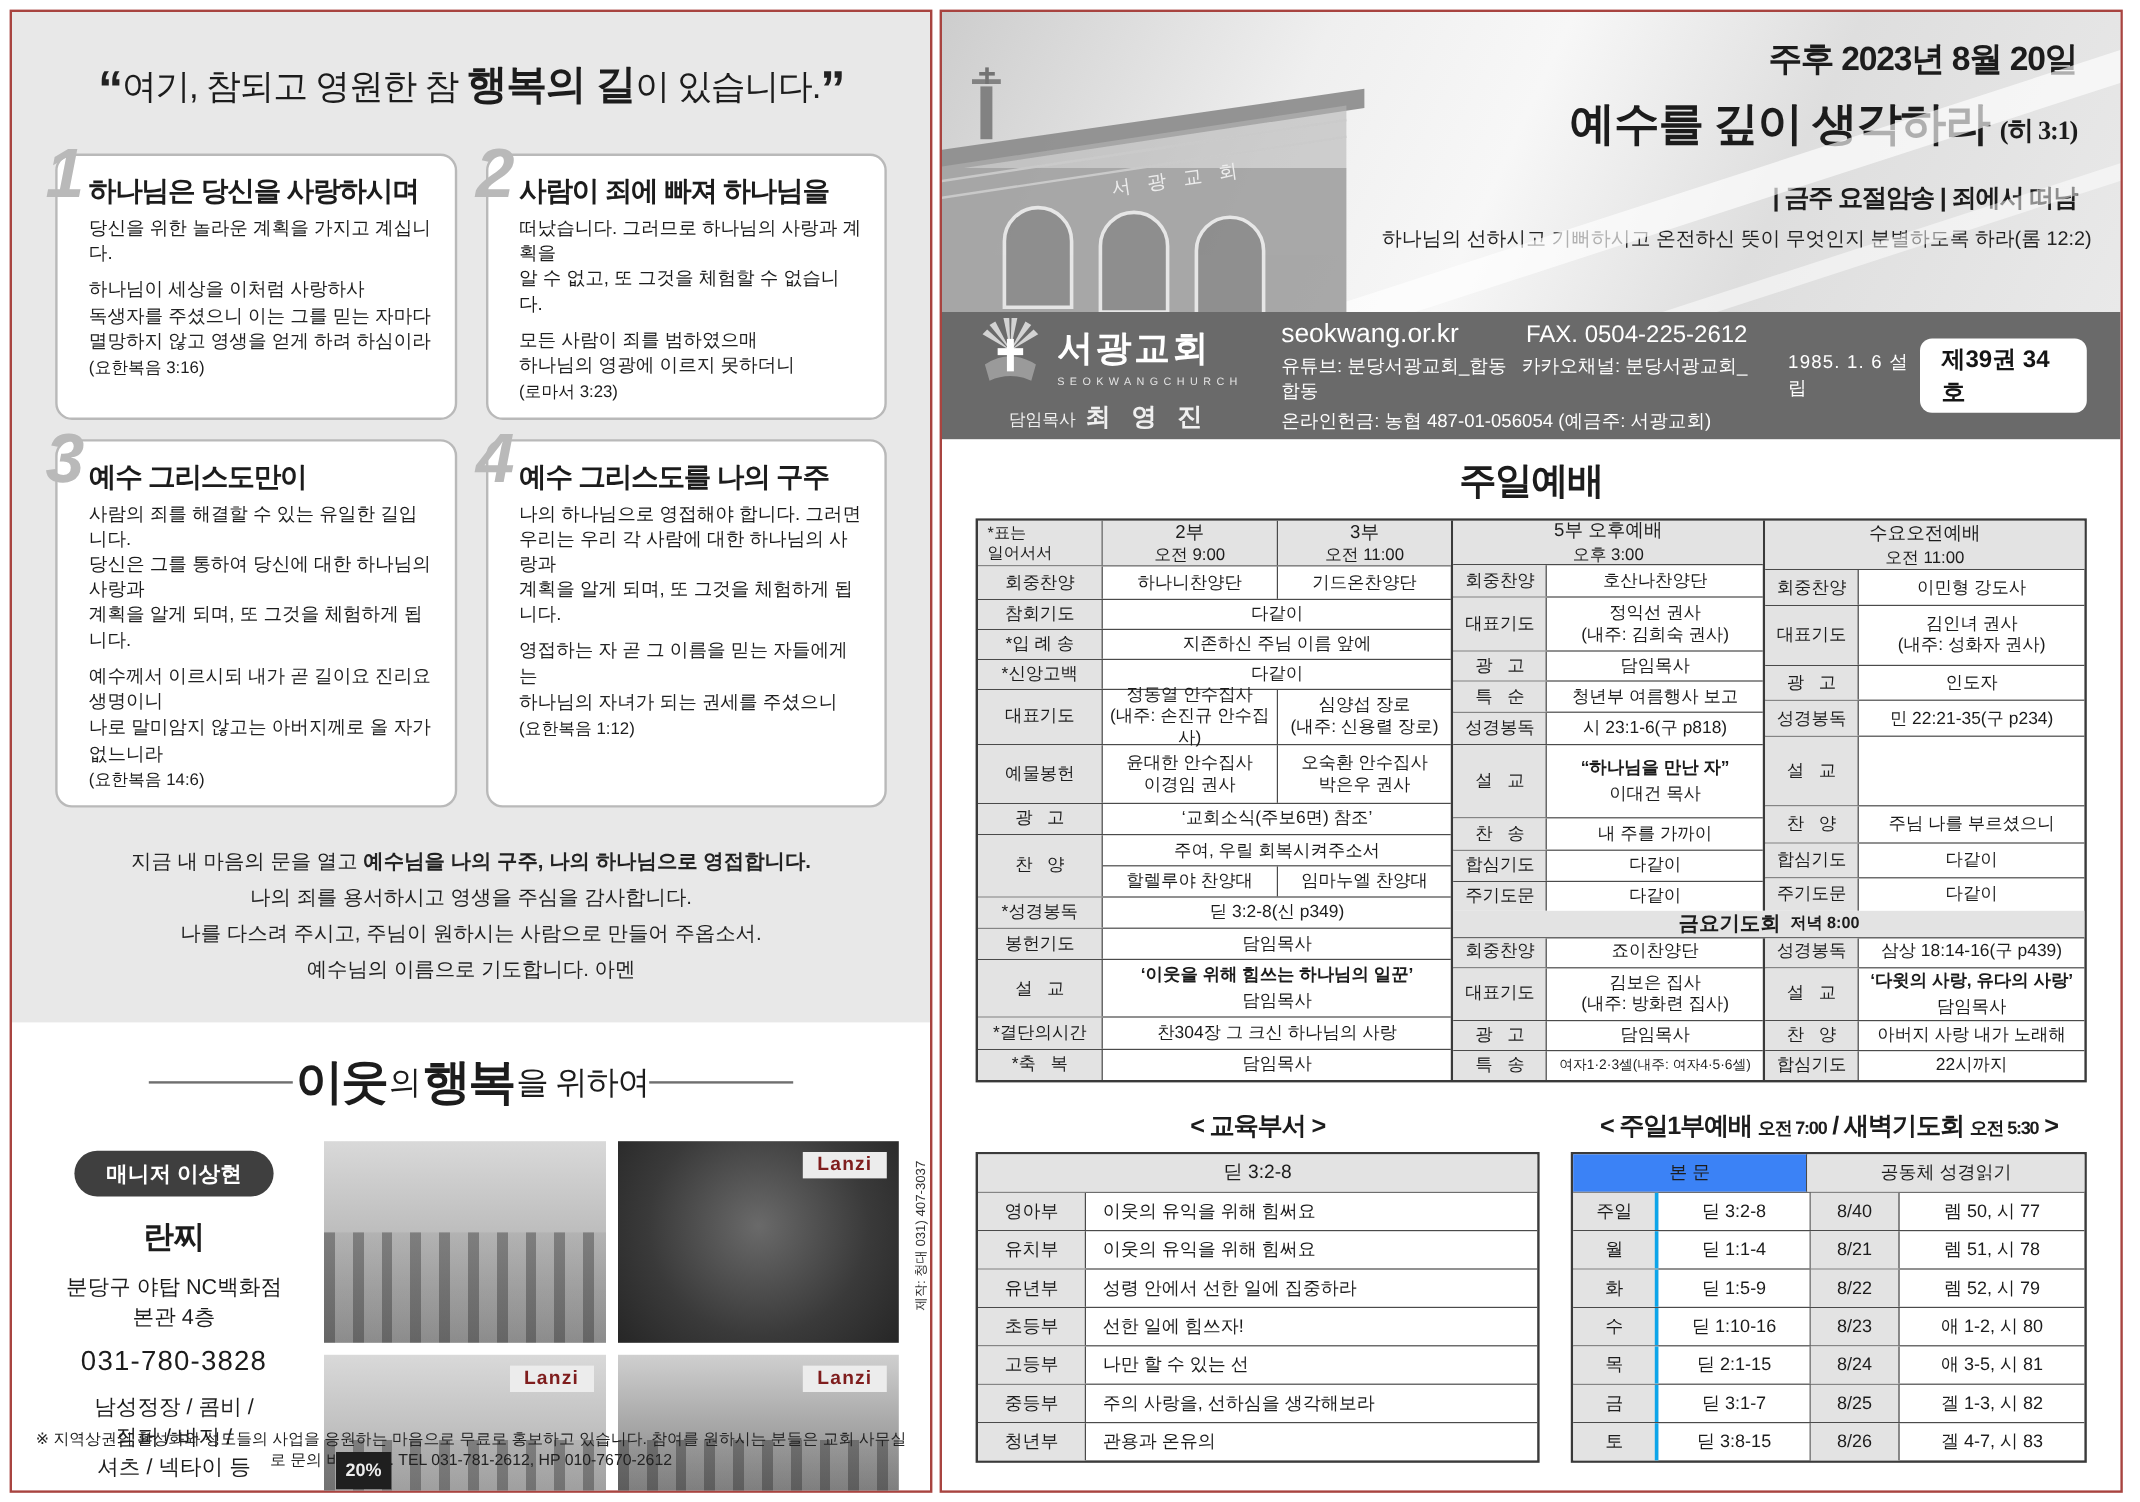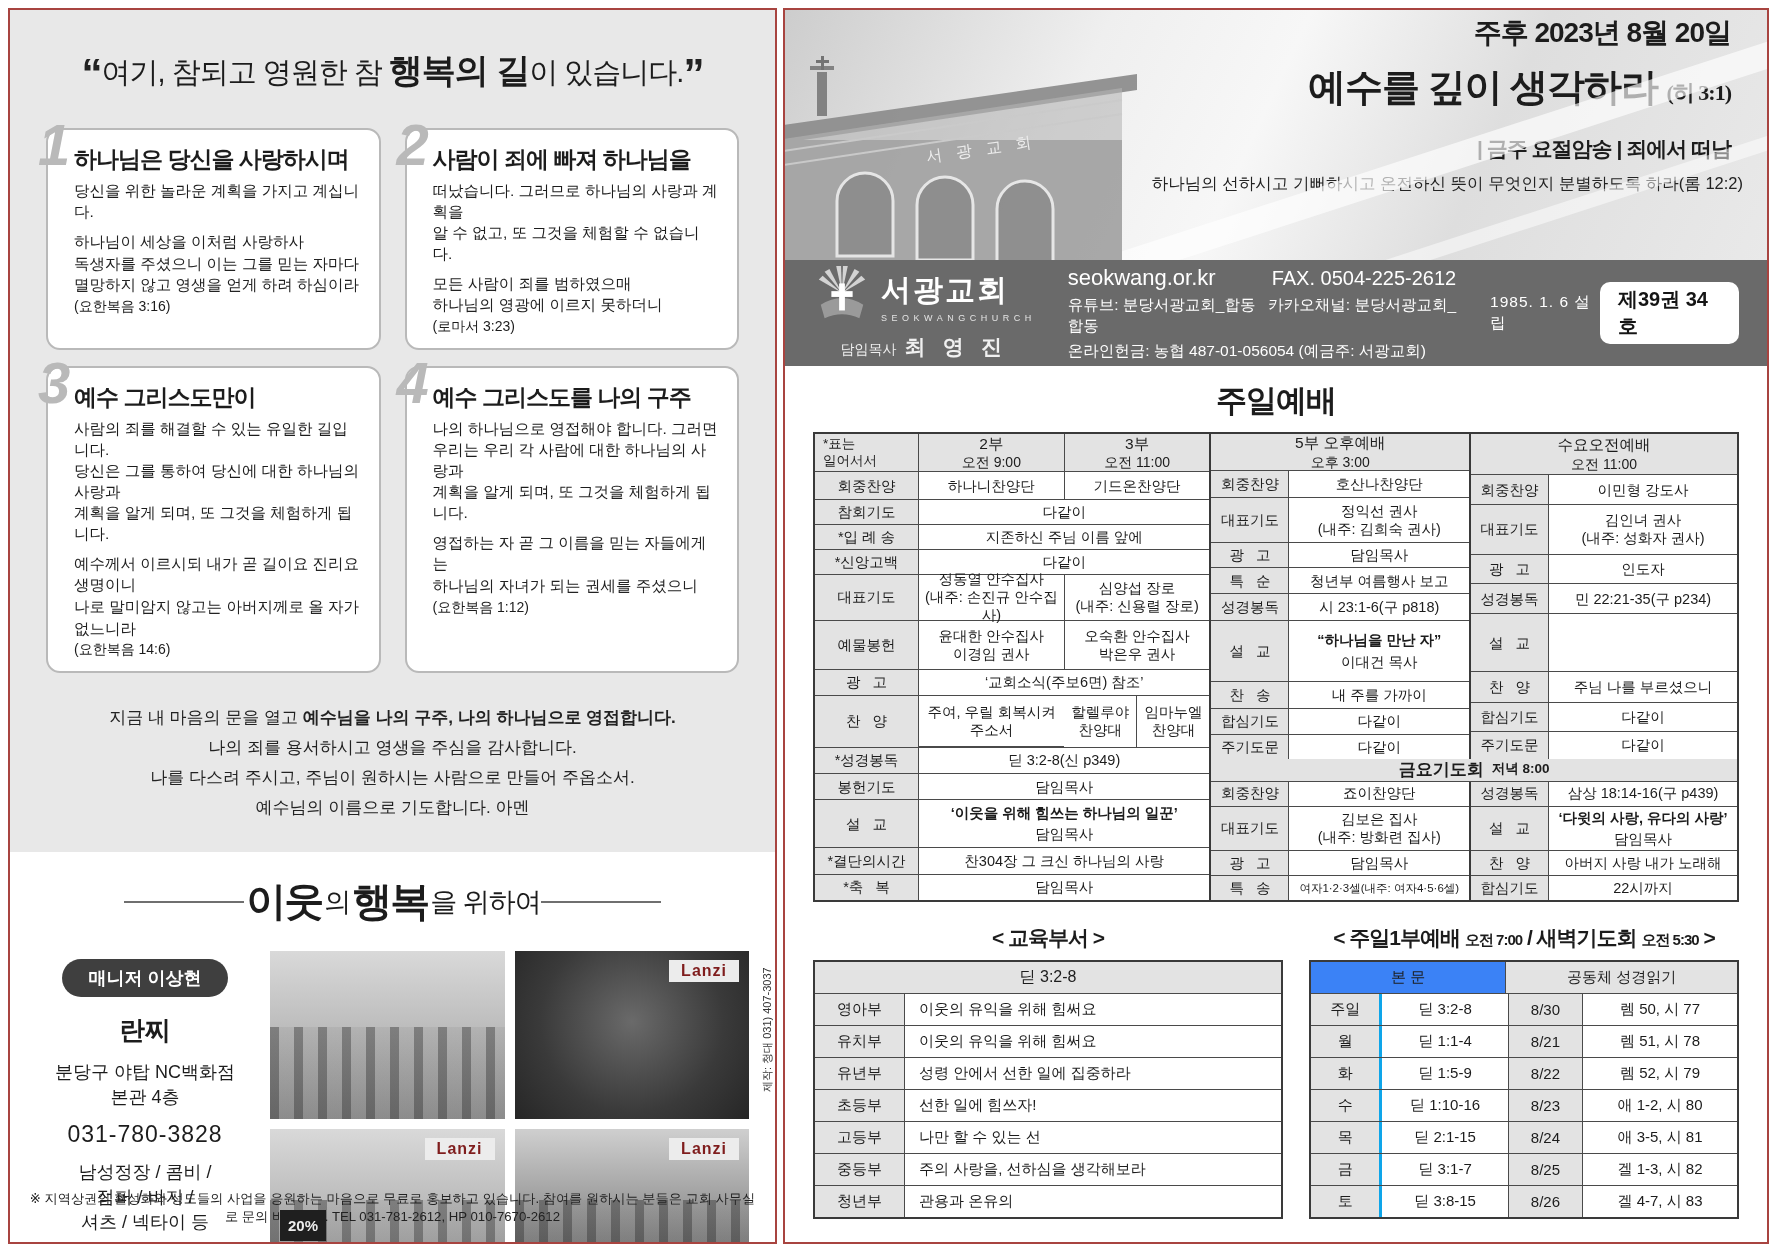--- a/index.html
+++ b/index.html
@@ -50,21 +50,21 @@
   .producer{position:absolute;left:750px;top:1082px;transform:rotate(-90deg);transform-origin:0 0;
     font-size:11px;color:#333;white-space:nowrap}
   .footnote{position:absolute;left:0;right:0;bottom:16px;text-align:center;font-size:13.2px;color:#222;padding:0 14px}
 
   
   .rp-header{position:relative;height:250px;flex:0 0 250px;overflow:hidden;
     background:linear-gradient(115deg,#cdcdcd 0%,#efefef 30%,#f7f7f7 48%,#dedede 70%,#e9e9e9 100%)}
   .streak{position:absolute;background:rgba(255,255,255,.65);height:26px;width:820px;transform:rotate(-18deg)}
   .s1{left:210px;top:150px}.s2{left:330px;top:205px;height:14px;background:rgba(255,255,255,.5)}
   .church{position:absolute;left:-8px;bottom:-6px;width:470px;height:210px;opacity:.95}
-  .rp-date{text-align:right;padding:4px 36px 0;font-size:28px;font-weight:900;letter-spacing:-1px}
+  .rp-date{text-align:right;padding:20px 36px 0;font-size:28px;font-weight:900;letter-spacing:-1px}
   .rp-title{text-align:right;padding:10px 36px 0;font-family:"Liberation Serif","DejaVu Serif",serif;
     font-size:38px;font-weight:bold;letter-spacing:-1px}
   .rp-title .ref{font-size:22px;font-weight:bold}
   .rp-memory{text-align:right;padding:22px 36px 0;font-size:21px;font-weight:800;letter-spacing:-1px}
   .rp-verse{text-align:right;padding:8px 24px 0;font-size:16.5px;line-height:1.5;color:#222}
 
   
   .rp-bar{height:106px;flex:0 0 106px;background:#6a6a6a;color:#fff;display:flex;align-items:center;padding:0 28px;gap:26px}
   .logo-wrap{display:flex;flex-direction:column;align-items:center}
   .logo-row{display:flex;align-items:center;gap:10px}
@@ -95,21 +95,21 @@
   .wrow:last-child{border-bottom:none}
   .wupper .wmid .wrow:last-child,.wupper .wwed .wrow:last-child{border-bottom:none}
   .cell{display:flex;align-items:center;justify-content:center;text-align:center;white-space:pre-wrap;padding:2px 3px;min-width:0}
   .lab{background:#e3e3e3;flex:0 0 104px;border-right:1px solid #4a4a4a}
   .wmid .lab,.wwed .lab,.fril .lab,.frir .lab{flex:0 0 78px}
   .val{flex:1 1 0}
   .va{flex:1 1 0;border-right:1px solid #4a4a4a}
   .hcell{flex:1 1 0;flex-direction:column;background:#e3e3e3;gap:1px}
   .hname{font-size:15.5px}.htime{font-size:14px}
   .corner{background:#e3e3e3;flex:0 0 104px;border-right:1px solid #4a4a4a;font-size:13.5px;justify-content:flex-start;text-align:left;padding-left:8px}
-  .stack{flex:1 1 0;display:flex;flex-direction:row;min-width:0}
+  .stack{flex:1 1 0;display:flex;flex-direction:column;min-width:0}
   .subrow{flex:1 1 0;display:flex;border-bottom:1px solid #4a4a4a;min-height:0}
   .subrow:last-child{border-bottom:none}
   .sermon{flex-direction:column;gap:3px}
   .sermon .main{font-weight:800}
   .small{font-size:11.5px}
   .fritit{flex:.7 1 0;display:flex;align-items:center;justify-content:center;background:#e3e3e3;
     border-bottom:1px solid #4a4a4a;gap:8px}
   .fritit .fname{font-size:17px;font-weight:900}.fritit .ftime{font-size:13.5px;font-weight:bold}
   .fribody{flex:4.9 1 0;display:flex;min-height:0}
   .fril{width:49.4%;border-right:2px solid #3a3a3a;display:flex;flex-direction:column}
@@ -592,21 +592,21 @@
             <span>&gt;</span>
           </div>
           <div class="btable">
             <div class="erow">
               <div class="ecell dh1">본  문</div>
               <div class="ecell dh2">공동체 성경읽기</div>
             </div>
             <div class="erow">
               <div class="ecell dday">주일</div>
                 <div class="ecell dverse">딛 3:2-8</div>
-              <div class="ecell ddate">8/30</div>
+              <div class="ecell ddate">8/40</div>
                 <div class="ecell dread">렘 50, 시 77</div>
             </div>
             <div class="erow">
               <div class="ecell dday">월</div>
                 <div class="ecell dverse">딛 1:1-4</div>
               <div class="ecell ddate">8/21</div>
                 <div class="ecell dread">렘 51, 시 78</div>
             </div>
             <div class="erow">
               <div class="ecell dday">화</div>

